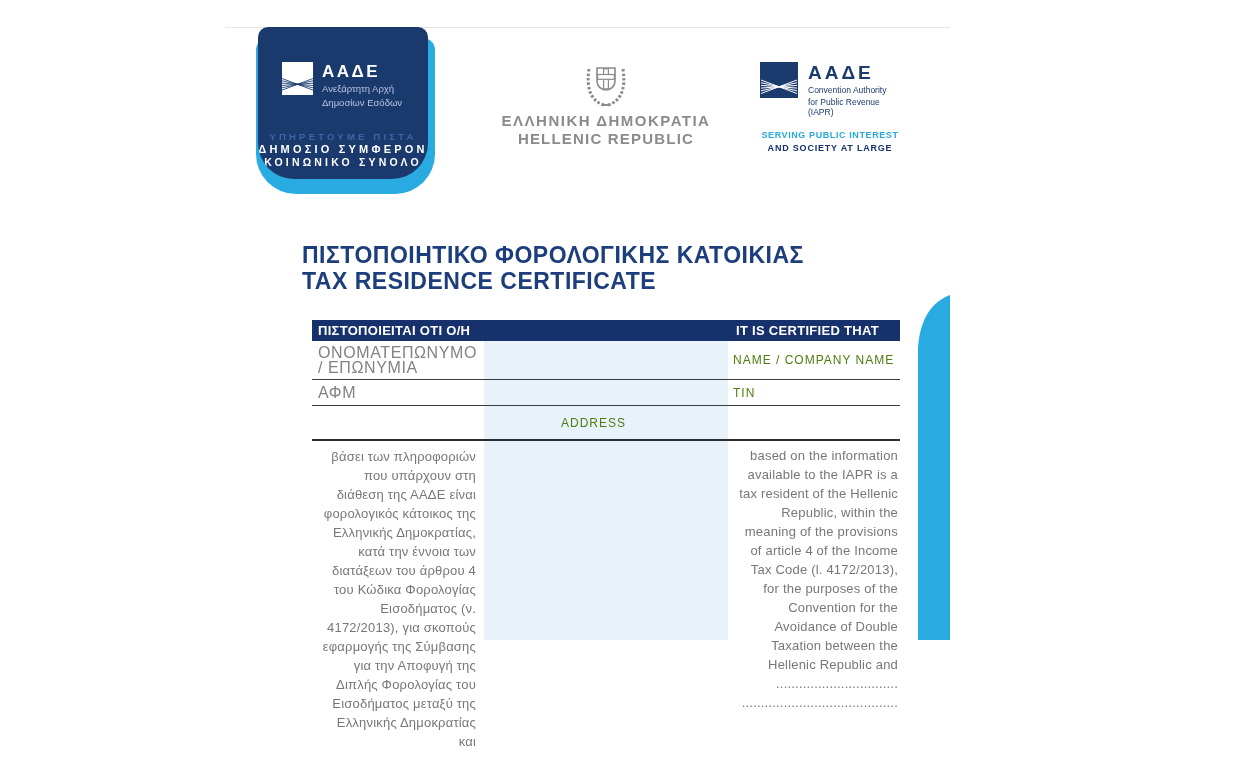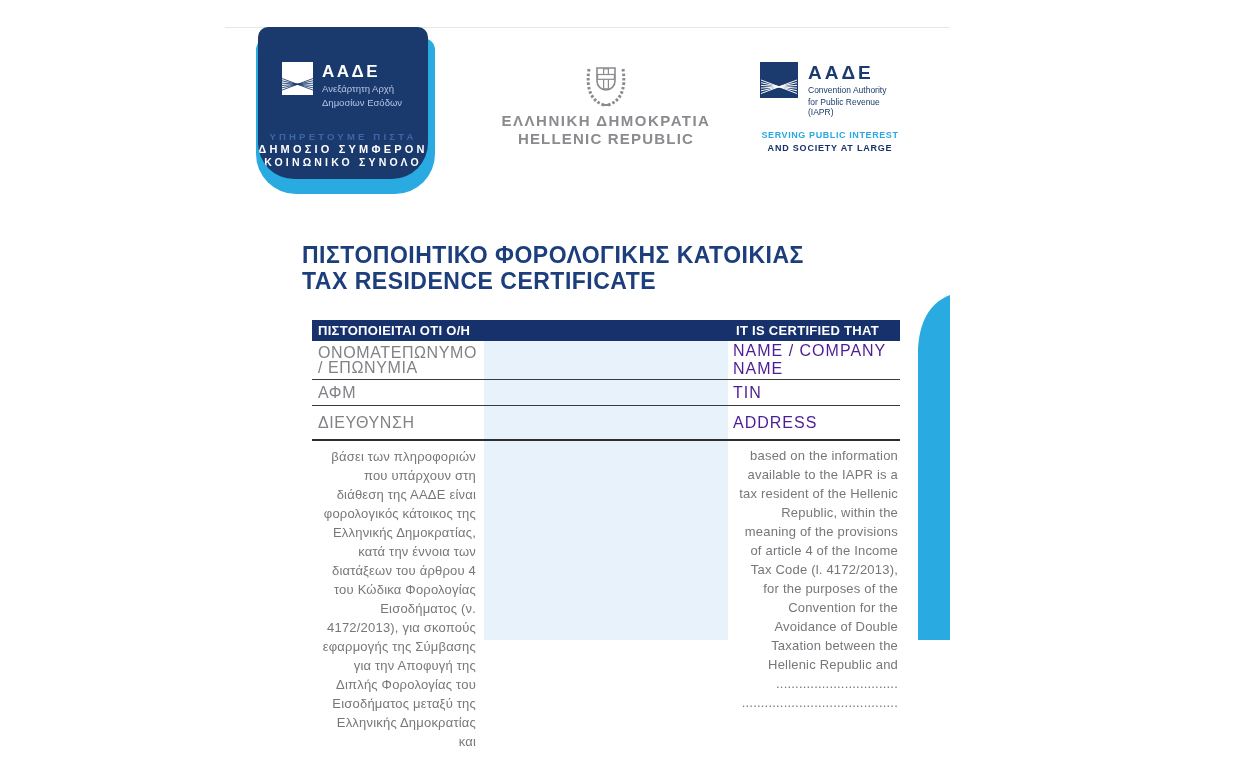--- a/index.html
+++ b/index.html
@@ -59,21 +59,21 @@
     display: flex; align-items: center; position: relative;
   }
   .cert-head-el { font-size: 13px; font-weight: bold; letter-spacing: 0.3px; }
   .cert-head-gr { margin-left: 6px; }
   .cert-head-en { position: absolute; left: 424px; }
   .cert-body { position: relative; }
   .field-col-bg { position: absolute; left: 172px; top: 0; width: 244px; height: 299px; background: #e8f2fa; }
   .cert-row { position: relative; display: flex; }
   .cell-gr { width: 172px; padding: 0 8px 0 6px; color: #808285; font-size: 16px; letter-spacing: 0.6px; line-height: 15px; display: flex; align-items: center; }
   .cell-field { width: 244px; }
-  .cell-en { width: 172px; padding: 0 0 0 5px; color: #4c1d95; font-size: 16px; letter-spacing: 1px; display: flex; align-items: center; }
+  .cell-en { width: 172px; padding: 0 0 0 5px; color: #4d7c0f; font-size: 12px; letter-spacing: 1px; display: flex; align-items: center; }
   .row-name { height: 39px; border-bottom: 1px solid #3a3b3d; }
   .row-tin { height: 26px; border-bottom: 1px solid #3a3b3d; }
   .row-address { height: 35px; border-bottom: 2px solid #2c2d2f; }
   .row-statement { height: 199px; }
   .row-statement .cell-gr, .row-statement .cell-en {
     display: block; align-items: initial; color: #76777b;
     font-size: 13px; line-height: 19px; letter-spacing: 0.2px;
     overflow-wrap: break-word;
     text-align: right;
   }
@@ -173,21 +173,20 @@
       <div class="cell-en">NAME / COMPANY NAME</div>
     </div>
 
     <div class="cert-row row-tin">
       <div class="cell-gr">ΑΦΜ</div>
       <div class="cell-field"></div>
       <div class="cell-en">TIN</div>
     </div>
 
     <div class="cert-row row-address">
-      <div class="cell-gr">ΔΙΕΥΘΥΝΣΗ</div>
       <div class="cell-field"></div>
       <div class="cell-en">ADDRESS</div>
     </div>
 
     <div class="cert-row row-statement">
       <div class="cell-gr">βάσει των πληροφοριών που υπάρχουν στη διάθεση της ΑΑΔΕ είναι φορολογικός κάτοικος της Ελληνικής Δημοκρατίας, κατά την έννοια των διατάξεων του άρθρου 4 του Κώδικα Φορολογίας Εισοδήματος (ν. 4172/2013), για σκοπούς εφαρμογής της Σύμβασης για την Αποφυγή της Διπλής Φορολογίας του Εισοδήματος μεταξύ της Ελληνικής Δημοκρατίας και .........................................</div>
       <div class="cell-field"></div>
       <div class="cell-en">based on the information available to the IAPR is a tax resident of the Hellenic Republic, within the meaning of the provisions of article 4 of the Income Tax Code (l. 4172/2013), for the purposes of the Convention for the Avoidance of Double Taxation between the Hellenic Republic and ................................ .........................................</div>
     </div>
   </div>

